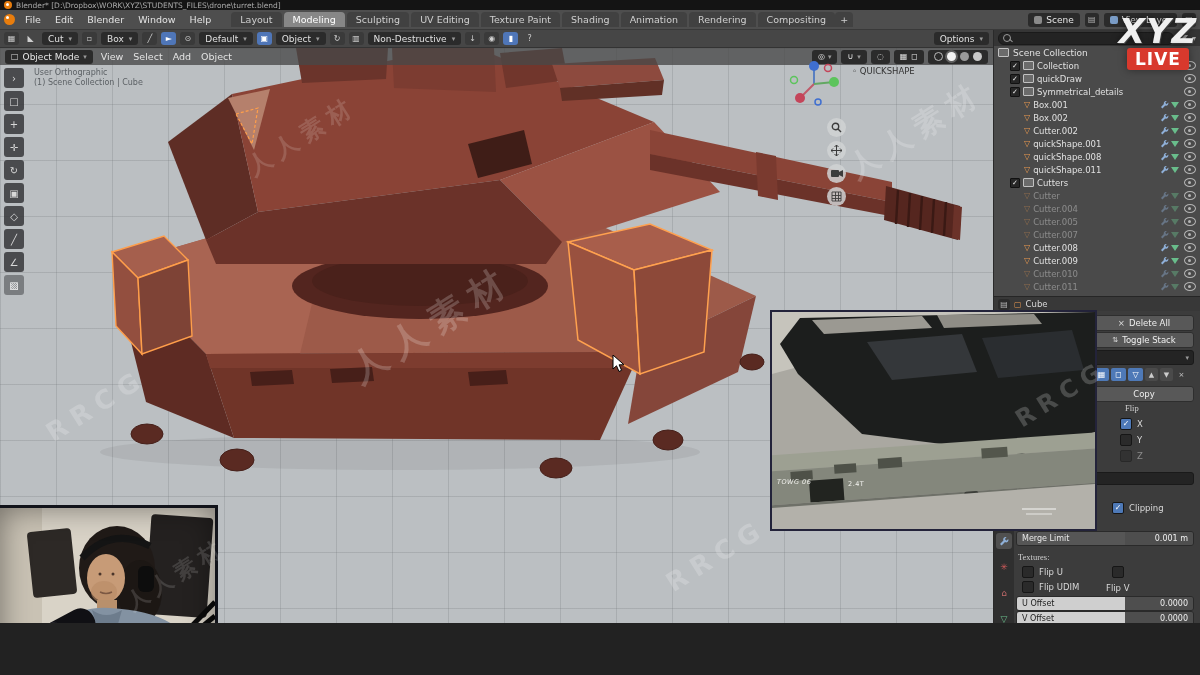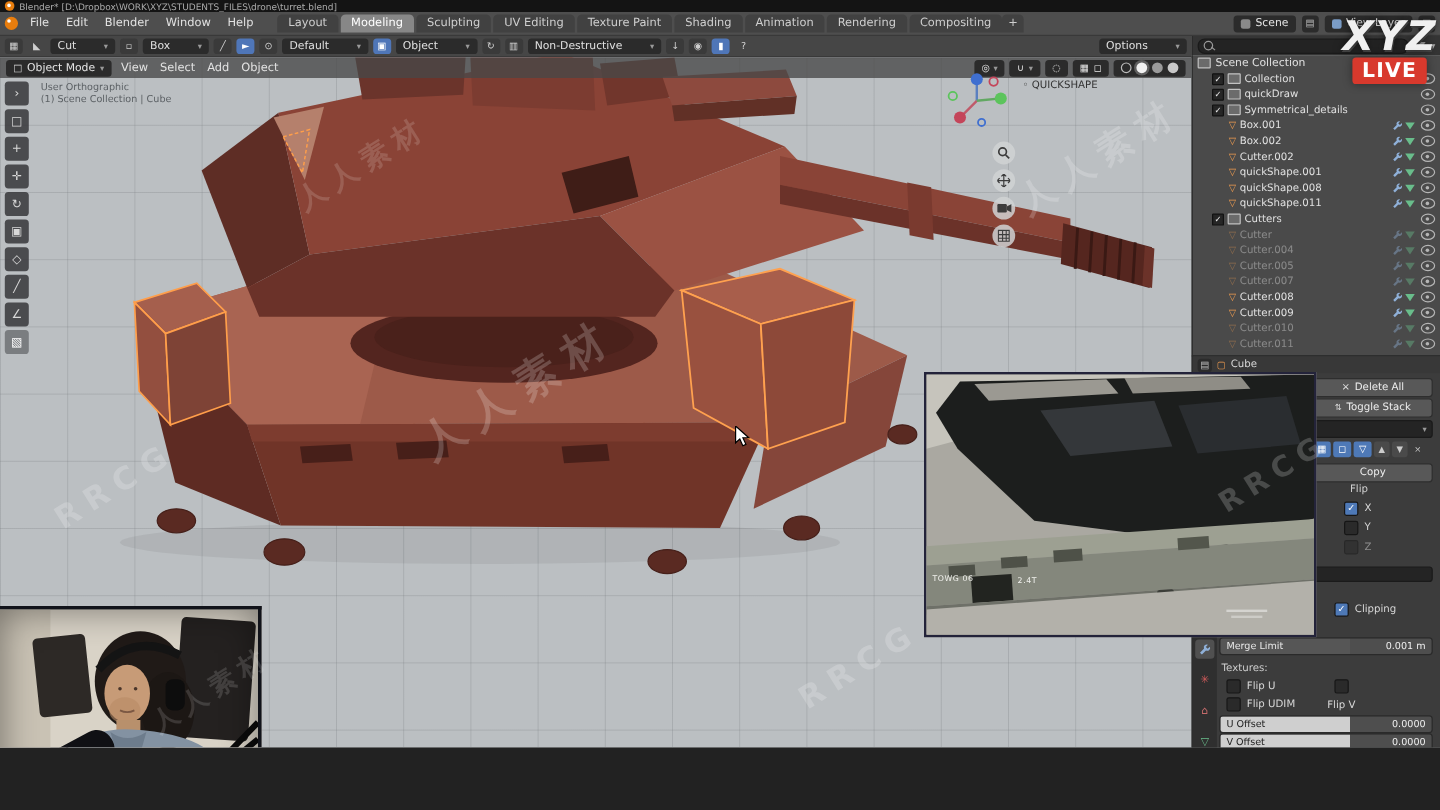--- a/index.html
+++ b/index.html
@@ -24,21 +24,21 @@
   .topbar-right{margin-left:auto;display:flex;gap:5px;align-items:center;}
   .pill{background:#2b2b2b;color:#e5e5e5;font-size:9px;border-radius:3px;height:14px;
         display:flex;align-items:center;gap:4px;padding:0 6px;}
   .mini-ico{display:inline-block;width:8px;height:8px;background:#8a8a8a;border-radius:2px;}
   .sq-btn{width:14px;height:14px;background:#2b2b2b;border-radius:3px;color:#bbb;font-size:8px;
           display:flex;align-items:center;justify-content:center;}
   
   .bcbar{left:0;top:30px;width:993px;height:18px;background:#464646;border-bottom:1px solid #333;
          display:flex;align-items:center;gap:4px;padding:0 4px;box-sizing:border-box;}
   .bc-sel{background:#2b2b2b;color:#e0e0e0;font-size:9px;height:13px;border-radius:3px;
-          display:flex;align-items:center;gap:23px;padding:0 6px;}
+          display:flex;align-items:center;gap:5px;padding:0 6px;}
   .bc-sel .car{color:#9a9a9a;font-size:7px;}
   .bc-ico{width:15px;height:13px;background:#3a3a3a;border-radius:3px;color:#cfcfcf;font-size:8px;
           display:flex;align-items:center;justify-content:center;}
   .bc-ico.blue{background:#4f76b8;color:#fff;}
   .bc-spacer{flex:1;}
   
   .ol-header{left:993px;top:30px;width:207px;height:16px;background:#353535;display:flex;align-items:center;
              gap:4px;padding:0 4px;box-sizing:border-box;border-left:1px solid #2a2a2a;}
   .search{flex:1;height:11px;background:#232323;border:1px solid #1a1a1a;border-radius:6px;
           display:flex;align-items:center;gap:3px;padding:0 4px;}
@@ -78,21 +78,21 @@
            display:flex;align-items:center;justify-content:center;}
   .chk{width:10px;height:10px;border-radius:2px;background:#2a2a2a;border:1px solid #161616;color:#fff;
        font-size:8px;line-height:10px;text-align:center;flex:none;}
   .chk.on{background:#4e79b7;}
   .chkrow{position:absolute;display:flex;align-items:center;gap:5px;font-size:8.5px;}
   .chkrow.dim{opacity:.5;}
   .numrow{position:absolute;height:13px;display:flex;border-radius:3px;overflow:hidden;font-size:8px;border:1px solid #2a2a2a;}
   .numrow .nlab{background:#565656;color:#e8e8e8;display:flex;align-items:center;padding:0 5px;flex:1;}
   .numrow .nval{background:#4e4e4e;color:#f0f0f0;display:flex;align-items:center;justify-content:flex-end;padding:0 5px;width:58px;}
   .numrow.lightlab .nlab{background:#cfcfcf;color:#222;}
-  .plabel{position:absolute;font-size:8.5px;color:#cfcfcf;}
+  .plabel{position:absolute;font-size:8.5px;color:#cfcfcf;font-family:Liberation Serif, serif;}
   
   .viewport{left:0;top:48px;width:993px;height:595px;overflow:hidden;
             background:#bbbfc2;
             background-image:linear-gradient(rgba(120,124,128,.28) 1px,transparent 1px),
                              linear-gradient(90deg,rgba(120,124,128,.28) 1px,transparent 1px);
             background-size:56px 56px;}
   .vheader{position:absolute;left:0;top:0;width:993px;height:17px;background:rgba(72,72,72,.78);
            display:flex;align-items:center;gap:8px;padding:0 5px;box-sizing:border-box;z-index:3;}
   .vh-menu{font-size:9.5px;color:#e3e3e3;}
   .vh-right{margin-left:auto;display:flex;gap:4px;align-items:center;}
@@ -726,21 +726,21 @@
         <rect x="210" y="140" width="26" height="10" fill="#53564c"></rect>
         <rect x="36" y="160" width="34" height="22" fill="#222420"></rect>
         <rect x="-4" y="182" width="331" height="7" fill="#6e7068"></rect>
         <rect x="120" y="186" width="16" height="16" rx="2" fill="#3c3e39"></rect>
         <rect x="190" y="182" width="14" height="14" rx="2" fill="#3c3e39"></rect>
       </g>
       <polygon points="0,196 323,172 323,217 0,217" fill="#b3b1aa"></polygon>
       <rect x="250" y="196" width="34" height="2" fill="rgba(255,255,255,0.45)"></rect>
       <rect x="254" y="201" width="26" height="2" fill="rgba(255,255,255,0.35)"></rect>
     </svg>
-    <span class="ph-mark" style="left:5px;top:166px;">TOWG 06</span>
+    <span class="ph-mark" style="left:5px;top:166px;font-style:italic;">TOWG 06</span>
     <span class="ph-mark" style="left:76px;top:168px;">2.4T</span>
   </div>
 
   <div class="abs webcam">
     <svg width="215" height="150">
       <rect width="215" height="150" fill="#d9d3c7"></rect>
       <rect x="0" y="0" width="42" height="150" fill="#c9c2b4"></rect>
       <g transform="rotate(-6 52 55)">
           <rect x="30" y="22" width="44" height="66" rx="4" fill="#2d2926"></rect>
         </g>

